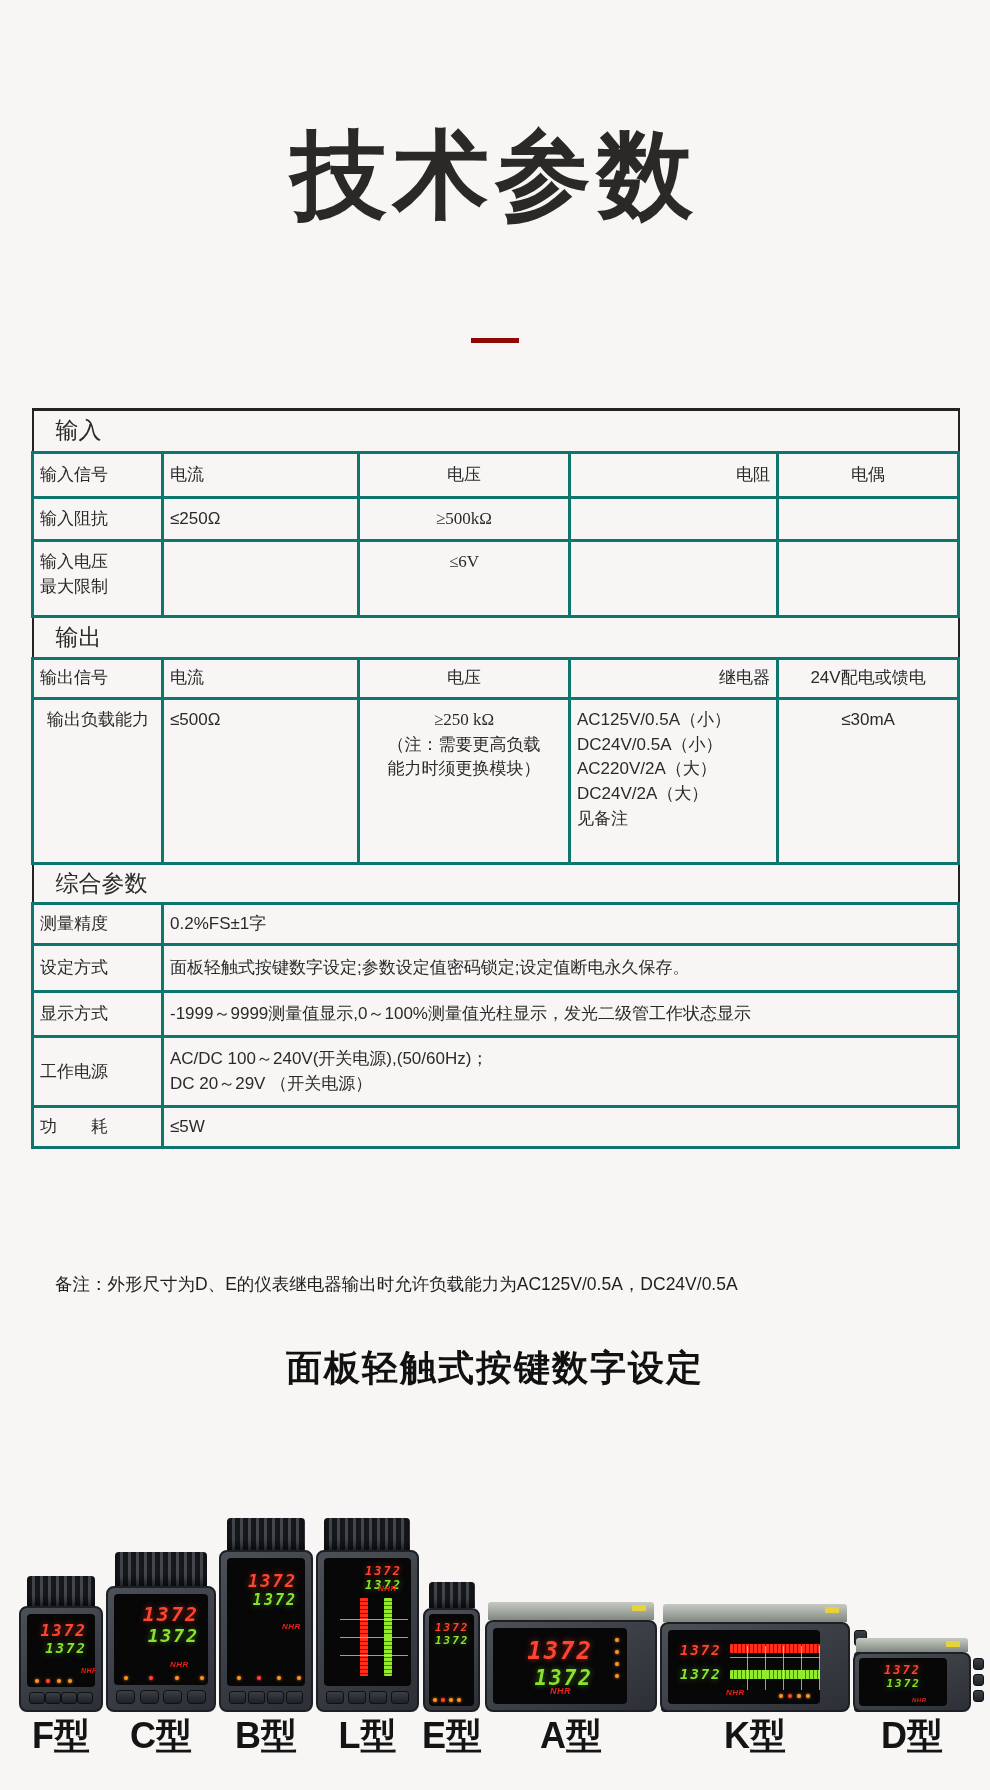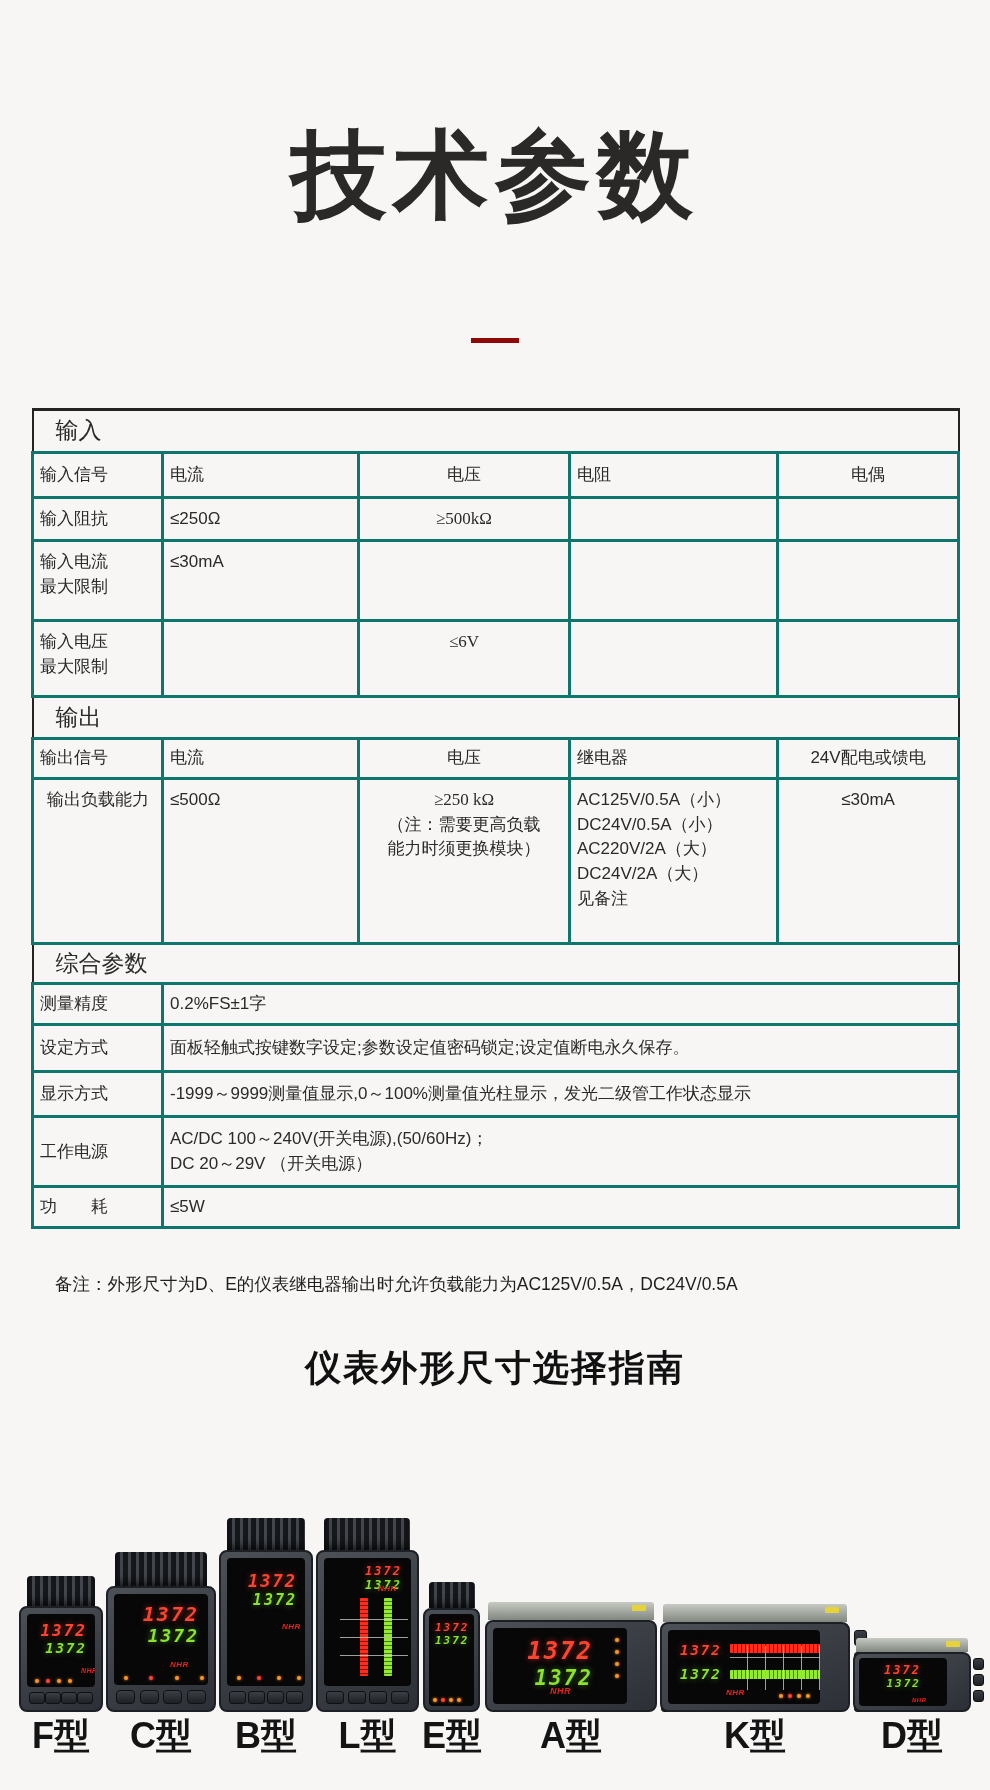--- a/index.html
+++ b/index.html
@@ -13,21 +13,21 @@
 
   
   table.spec{position:absolute;left:31px;top:408px;width:926px;border-collapse:collapse;table-layout:fixed;
              border:2px solid #262223;border-top:3px solid #262223;font-size:17px;color:#2a2a2a;}
   table.spec td{border:3px solid #0f766e;padding:2px 6px;vertical-align:middle;line-height:1.45;}
   tr.sec td{border-left:none;border-right:none;padding-left:22px;font-size:23px;
             border-top:2px solid #2a2627;border-bottom:2px solid #2a2627;}
   td.lbl{padding-left:20px;}
   td.c2{padding-left:42px;}
   td.c3{text-align:center;font-family:Liberation Serif, serif;}
-  td.c4{text-align:left;}
+  td.c4{text-align:right;}
   td.c5{text-align:center;}
   td.c4l{text-align:left;padding-left:26px;}
   tr.vtop td{vertical-align:top;padding-top:8px;}
   td.val{padding-left:8px;}
   .pre{white-space:pre-line;}
   tr.h33 td{height:33px;} tr.h34 td{height:34px;} tr.h35 td{height:35px;} tr.h36 td{height:36px;}
   tr.h37 td{height:37px;} tr.h38 td{height:38px;} tr.h40 td{height:40px;} tr.h63 td{height:63px;}
   tr.h67 td{height:67px;} tr.h72 td{height:72px;} tr.h152 td{height:152px;}
 
   
@@ -145,28 +145,20 @@
         <td class="c4">电阻</td>
         <td class="c5">电偶</td>
       </tr>
       <tr class="h36">
         <td class="lbl">输入阻抗</td>
         <td class="c2">≤250Ω</td>
         <td class="c3">≥500kΩ</td>
         <td class="c4"></td>
         <td class="c5"></td>
       </tr>
-      <tr class="h67 vtop">
-        <td class="lbl pre">输入电流
-最大限制</td>
-        <td class="c2">≤30mA</td>
-        <td class="c3"></td>
-        <td class="c4"></td>
-        <td class="c5"></td>
-      </tr>
       <tr class="h63 vtop">
         <td class="lbl pre">输入电压
 最大限制</td>
         <td class="c2"></td>
         <td class="c3">≤6V</td>
         <td class="c4"></td>
         <td class="c5"></td>
       </tr>
       <tr class="sec h35">
         <td colspan="5">输出</td>
@@ -213,21 +205,21 @@
       </tr>
       <tr class="h34">
         <td class="lbl">功　　耗</td>
         <td class="val" colspan="4">≤5W</td>
       </tr>
     </tbody>
   </table>
 
   <p class="note">备注：外形尺寸为D、E的仪表继电器输出时允许负载能力为AC125V/0.5A，DC24V/0.5A</p>
 
-  <h2 class="guide">仪表外形尺寸选择指南</h2>
+  <h2 class="guide">面板轻触式按键数字设定</h2>
 
   <div class="lineup">
 
     <div class="unit">
       <div class="meter m-f">
         <div class="fins"></div>
         <div class="bezel">
           <div class="screen">
             <div class="readouts">
               <div class="dg red">1372</div>

